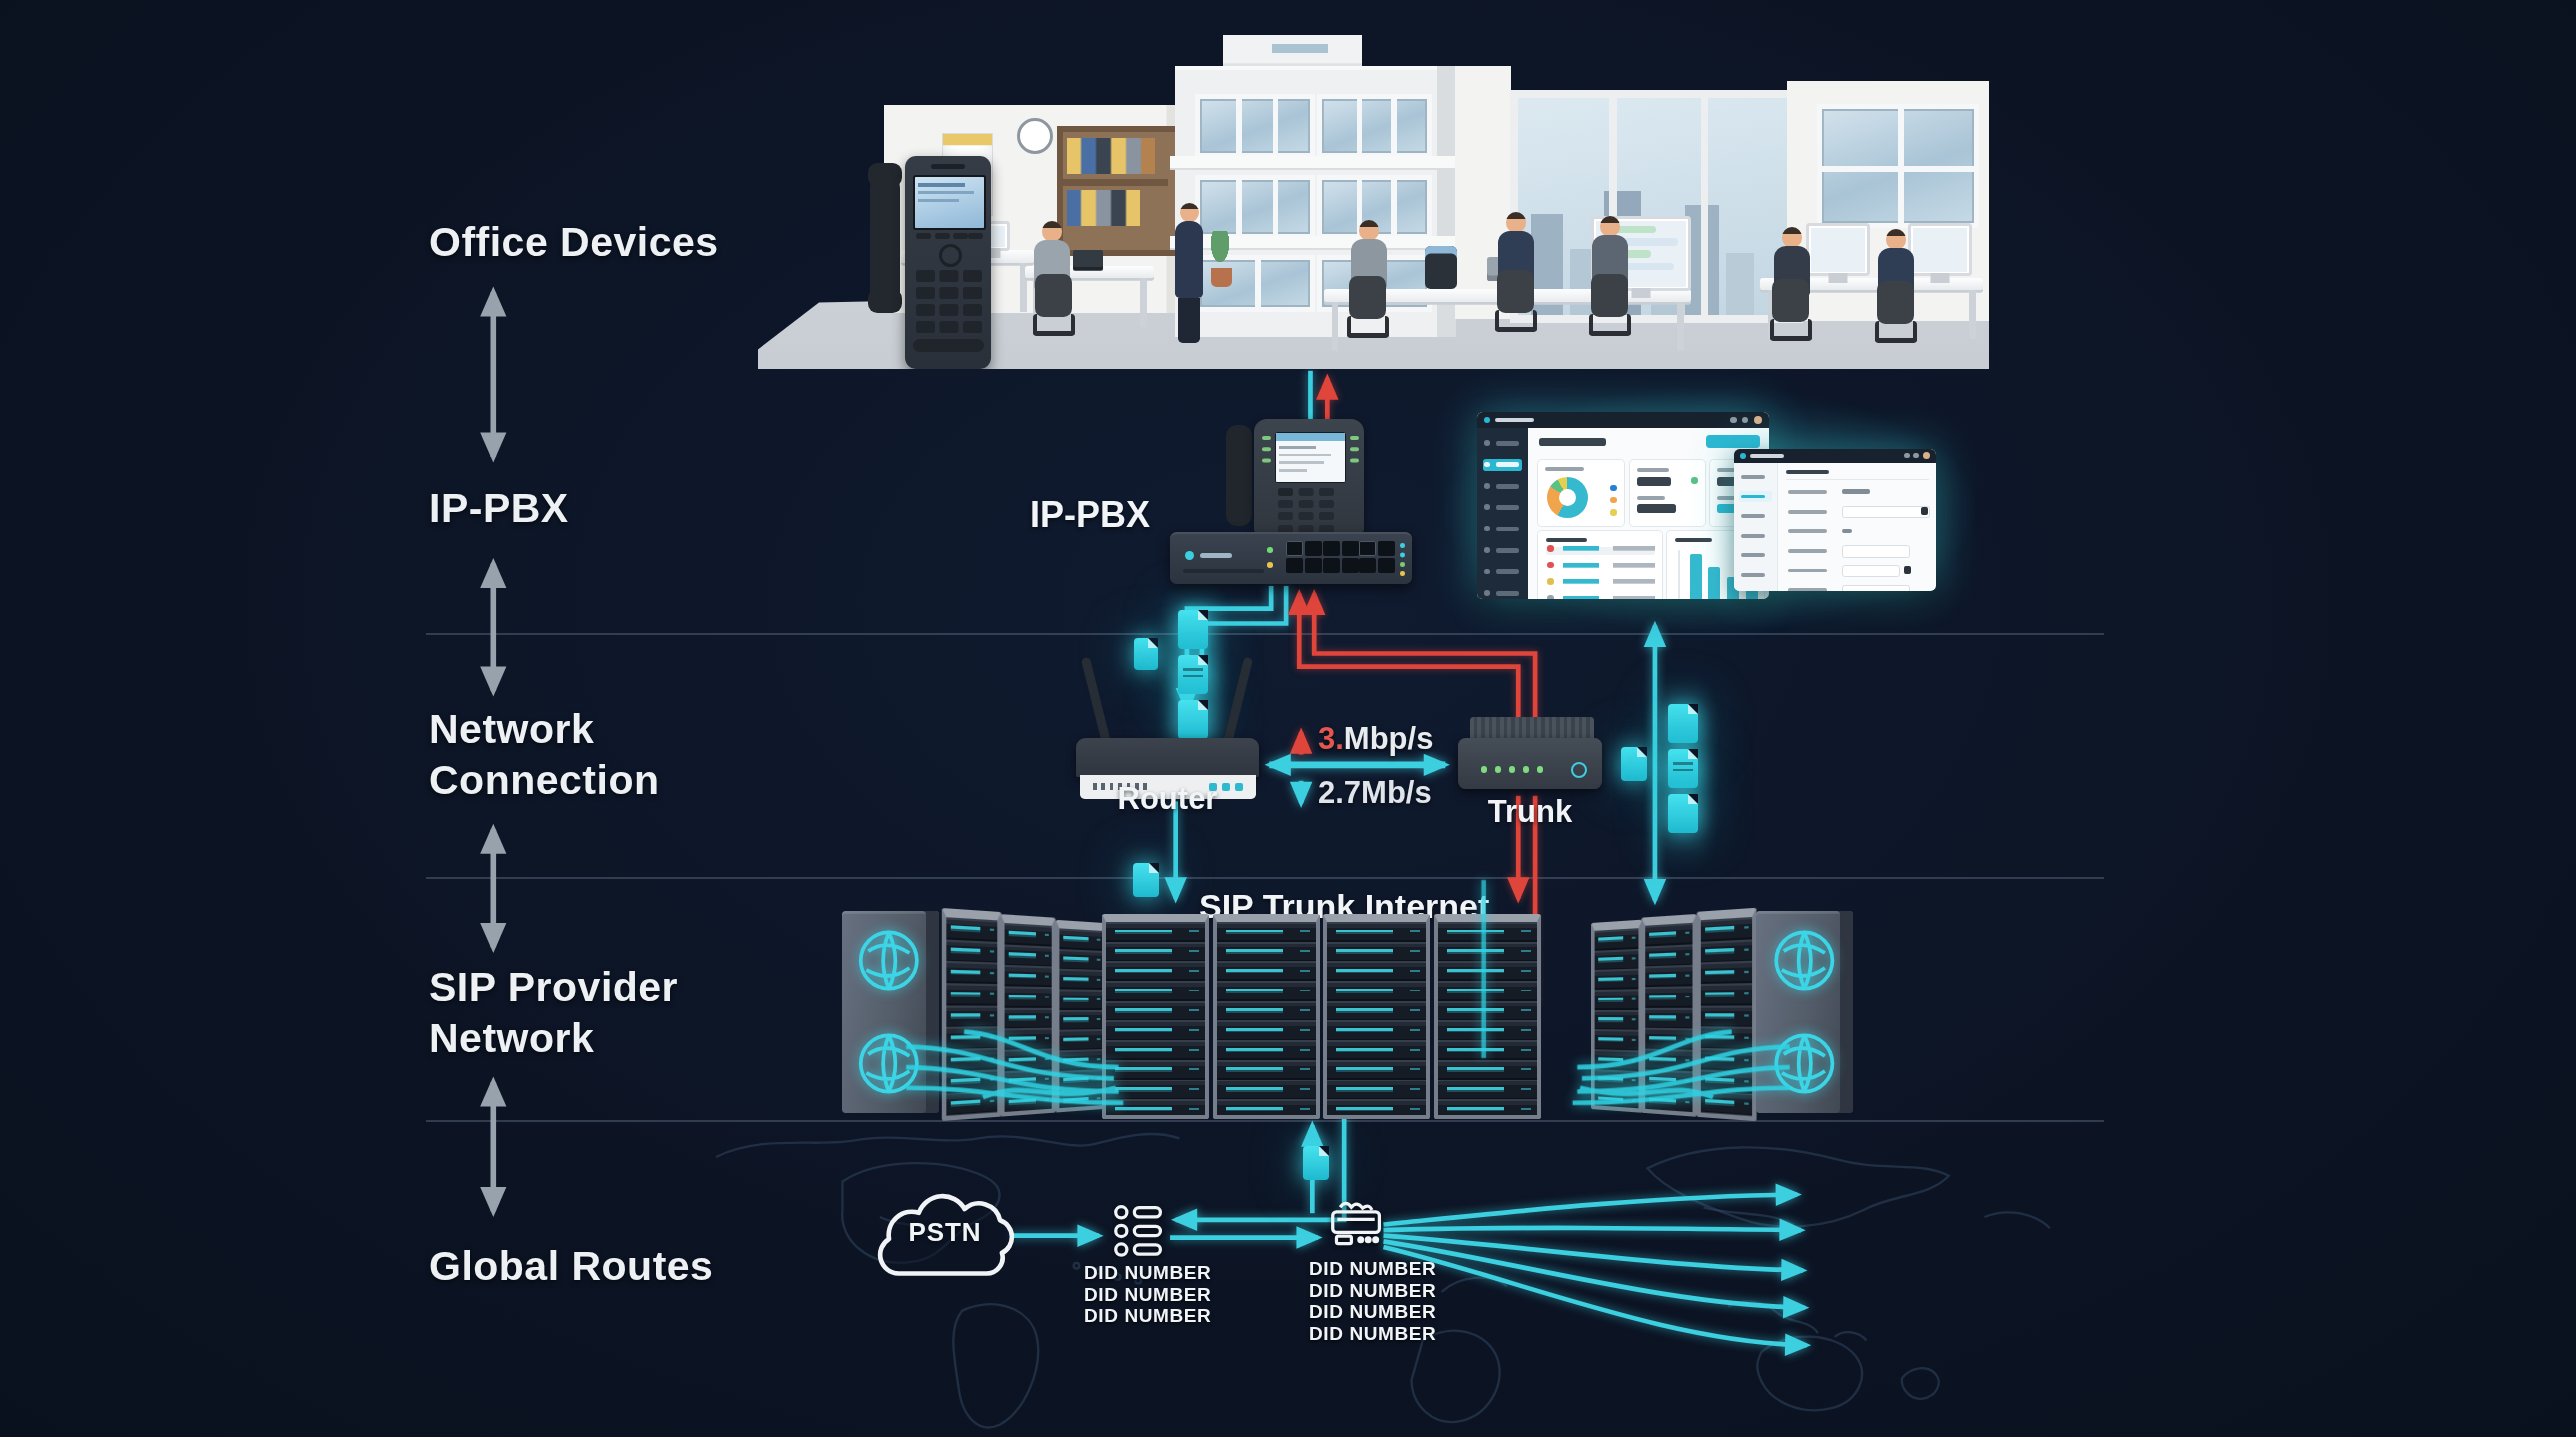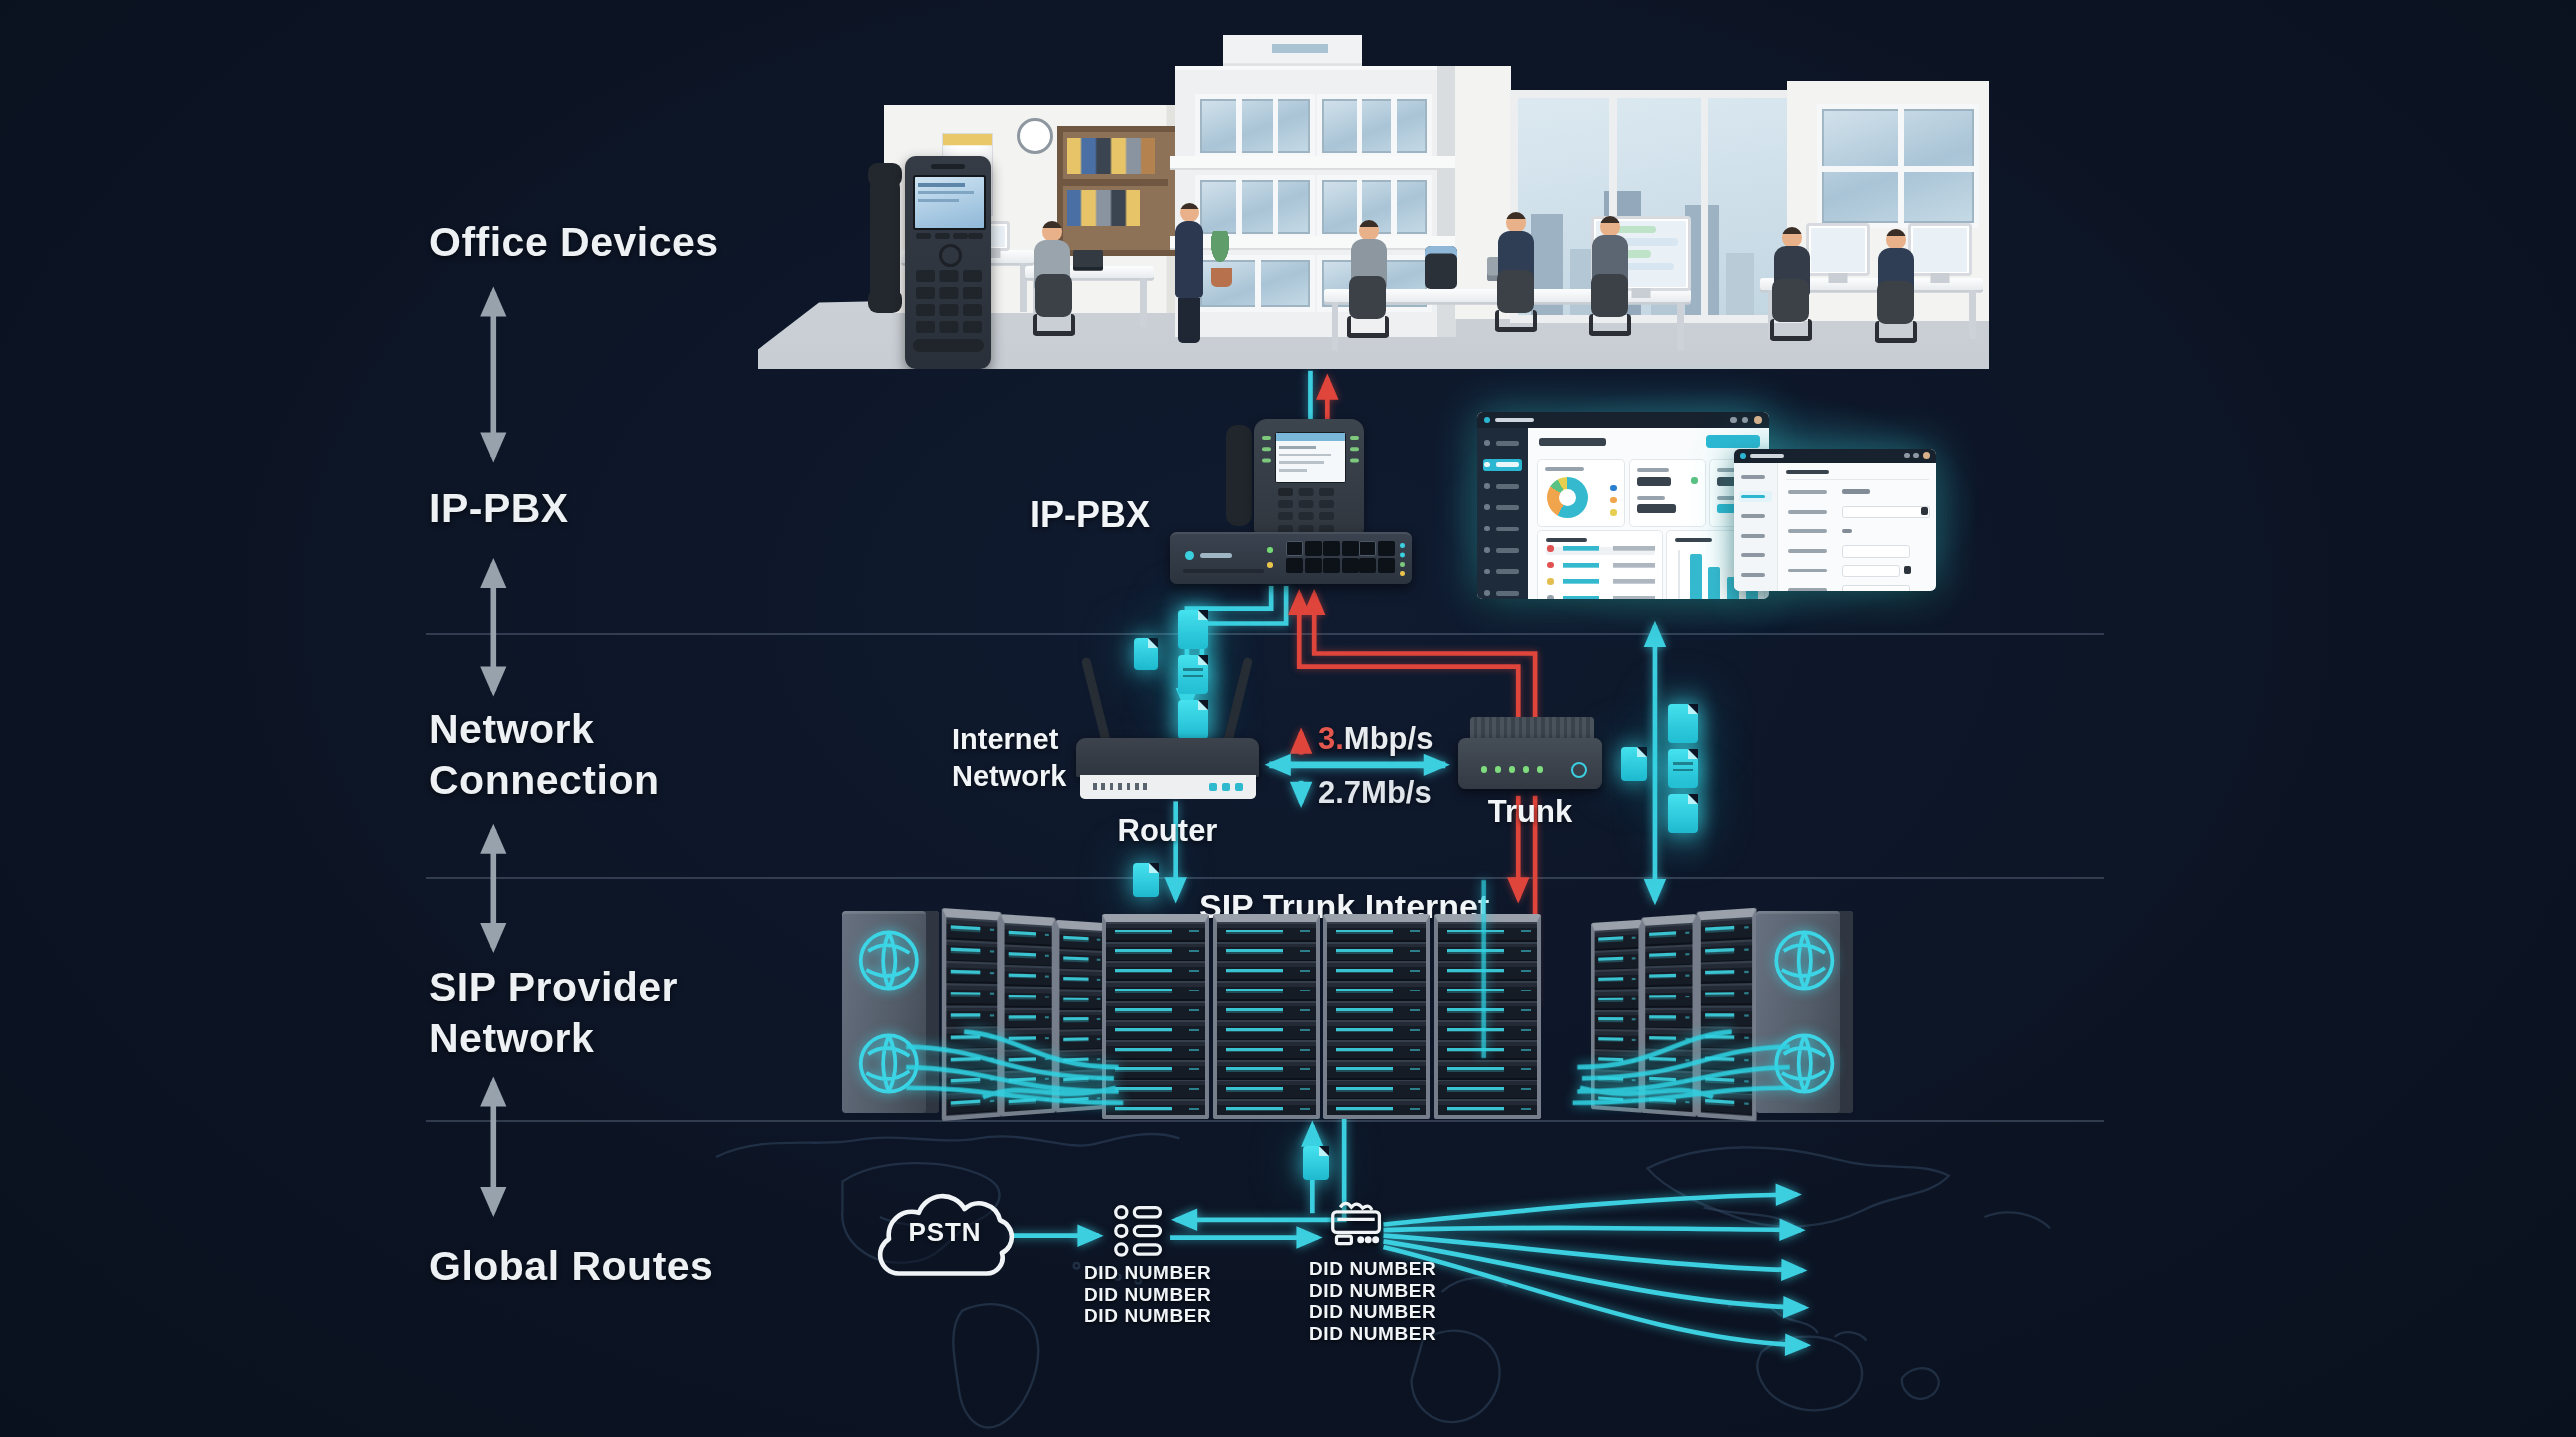--- a/index.html
+++ b/index.html
@@ -481,30 +481,29 @@
           <span class="inp" style="width:56px"></span>
           <span class="knob" style="left:116px"></span>
         </div>
       <div class="frow">
           <span class="inp" style="width:66px"></span>
         </div>
 
     </div>
   </div>
 
-  <div class="w-label" style="left:952px;top:721px;width:215px;font-size:29px;line-height:37px">Internet Network</div>
 
   <div class="ant" style="left:1103px;top:655px;height:92px;transform:rotate(-14deg);transform-origin:bottom center"></div>
   <div class="ant" style="left:1222px;top:655px;height:92px;transform:rotate(14deg);transform-origin:bottom center"></div>
   <div style="position:absolute;left:1076px;top:738px;width:183px;height:39px;background:linear-gradient(#3c434d,#2f353e);border-radius:9.4px 9.4px 1.9px 1.9px;box-shadow:0 3.7px 9.4px rgba(0,0,0,.5)"></div>
   <div style="position:absolute;left:1080px;top:775px;width:176px;height:24px;background:#edeff1;border-radius:0 0 4.7px 4.7px;">
     <div style="position:absolute;left:13px;top:8.4px;width:56px;height:6.6px;background:repeating-linear-gradient(90deg,#5a646e 0 3.7px,transparent 3.7px 8.4px)"></div>
     <div style="position:absolute;right:13px;top:7.5px;width:8.4px;height:8.4px;background:#2fb9cf;border-radius:1.9px;box-shadow:-13px 0 #2fb9cf,-26px 0 #2fb9cf"></div>
   </div>
-  <div class="w-label" style="left:1076px;top:813px;width:183px;text-align:center;font-size:31px">Router</div>
+  <div class="w-label" style="left:1076px;top:781px;width:183px;text-align:center;font-size:31px">Router</div>
 
   <div class="w-label" style="left:1318px;top:721px;font-size:31px">
     <span style="color:#e4574f">3.</span><span style="color:#e8ecef">Mbp/s</span>
   </div>
   <div class="w-label" style="left:1318px;top:775px;font-size:31px;color:#dfe5ea">2.7Mb/s</div>
 
   <div style="position:absolute;left:1470px;top:717px;width:124px;height:22.5px;border-radius:3.7px 3.7px 0 0;background:repeating-linear-gradient(90deg,#4a525c 0 3.7px,#3a424c 3.7px 7.5px)"></div>
   <div style="position:absolute;left:1458px;top:738px;width:144px;height:51px;background:linear-gradient(#454d57,#333a43);border-radius:7.5px;box-shadow:0 3.7px 9.4px rgba(0,0,0,.5)">
     <div class="dot" style="left:22.5px;top:28px;width:6.6px;height:6.6px;background:#7edc7e;box-shadow:14px 0 #7edc7e,28px 0 #7edc7e,42px 0 #7edc7e,56px 0 #7edc7e"></div>
     <div style="position:absolute;right:15px;top:24px;width:12px;height:12px;border:2.8px solid #3ccfe0;border-radius:50%"></div>

